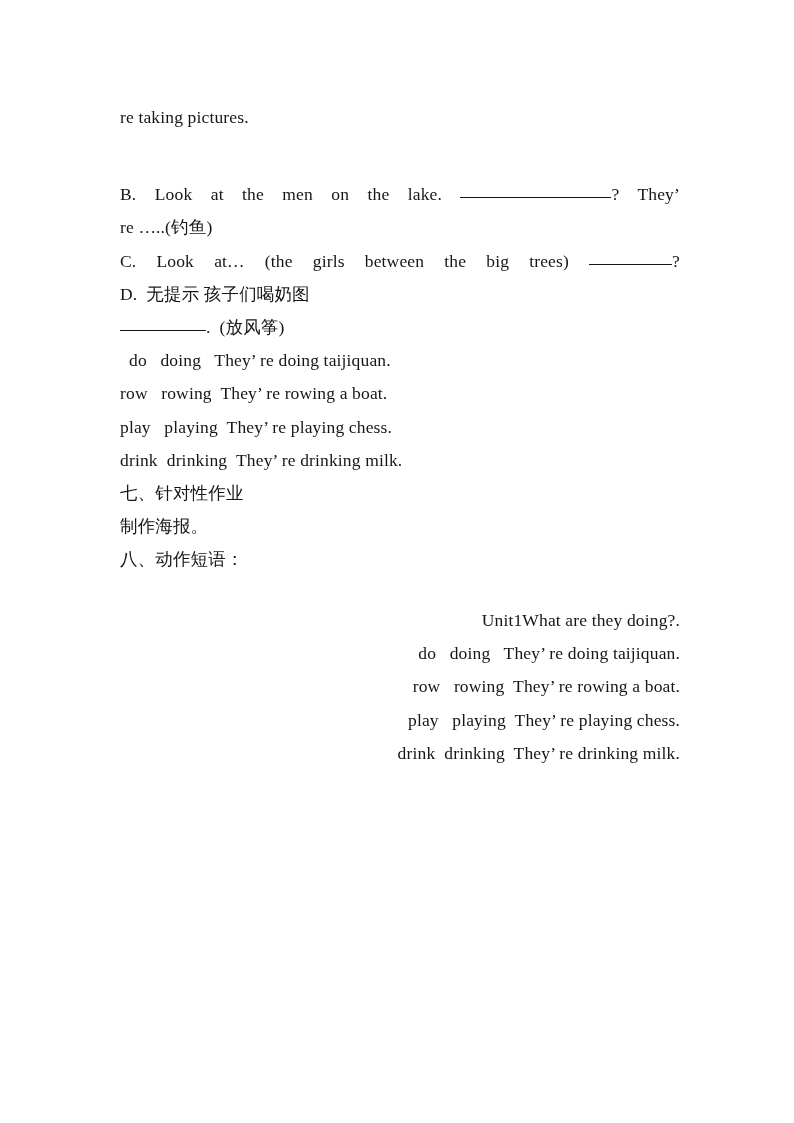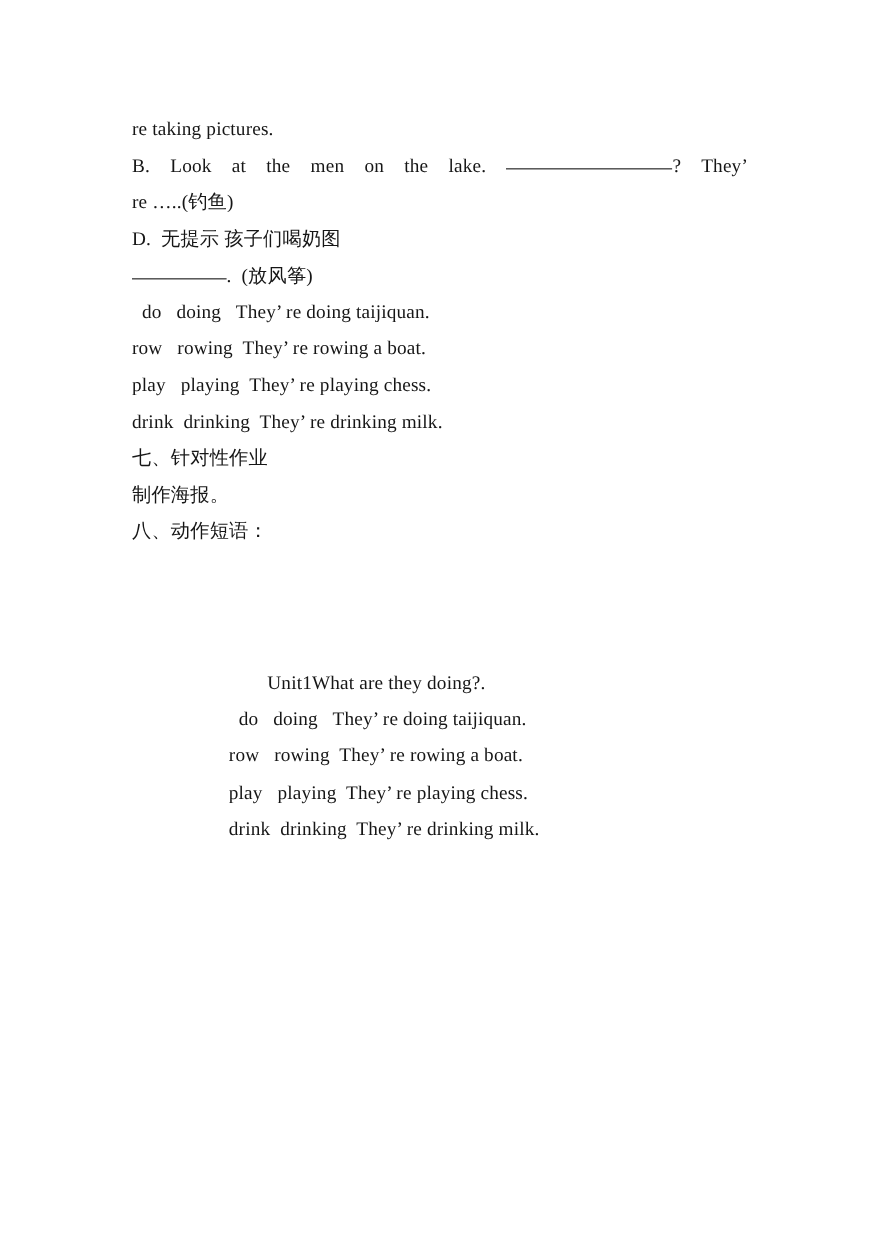--- a/index.html
+++ b/index.html
@@ -43,58 +43,60 @@
   }
 
   
   .line.justify {
     white-space: normal;
     text-align: justify;
     text-align-last: justify;
     word-spacing: 0;
   }
 
-  .line.wide-1 { word-spacing: 7.5px; }   
+  .line.wide-1 { word-spacing: 7.5px; margin-top: 44px; }   
   .line.wide-2 { word-spacing: 3.4px; }   
 
   
   .blank {
     display: inline-block;
     border-bottom: 1.4px solid #161616;
     vertical-align: 2px;
     height: 13px;
   }
   .blank-long  { width: 151px; }
   .blank-mid   { width: 83px;  }
   .blank-mid2  { width: 86px;  }
 
   
   #board-block {
     position: absolute;
     left: 120px;
     top: 604px;
     width: 560px;
+    text-align: right;
   }
   .board-title { padding-left: 123px; }
   .board-do    { padding-left: 97px;  }
   .board-row   { padding-left: 88px;  }
 </style>
 </head>
 <body>
 
 <div id="page">
 
   <div id="doc-body">
 
     <div class="line">re taking pictures.</div>
 
     <div class="line justify wide-1"><span>B.  Look at the men on the lake.  </span><span class="blank blank-long"></span><span>? They’</span></div>
 
     <div class="line">re …..(钓鱼)</div>
 
+    <div class="line justify wide-2"><span>C.  Look at… (the girls between the big trees) </span><span class="blank blank-mid"></span><span>?</span></div>
 
     <div class="line">D.  无提示 孩子们喝奶图</div>
 
     <div class="line"><span class="blank blank-mid2"></span><span>.  (放风筝)</span></div>
 
 
     <div class="line">  do   doing   They’ re doing taijiquan.</div>
     <div class="line">row   rowing  They’ re rowing a boat.</div>
     <div class="line">play   playing  They’ re playing chess.</div>
     <div class="line">drink  drinking  They’ re drinking milk.</div>

